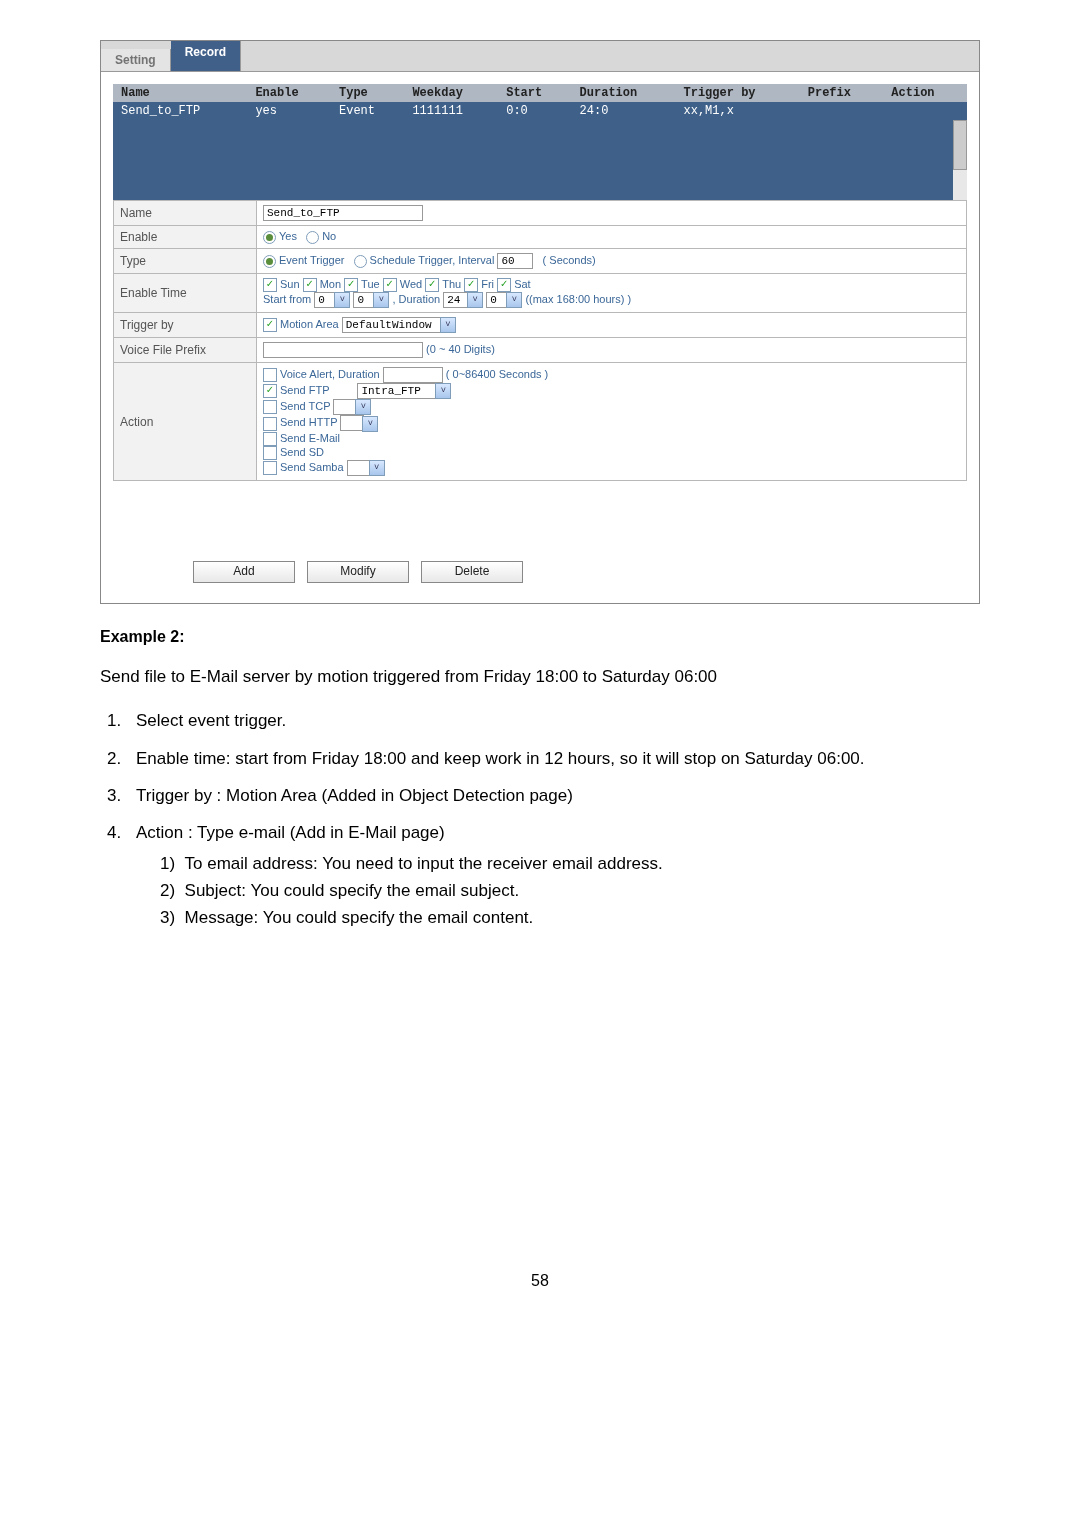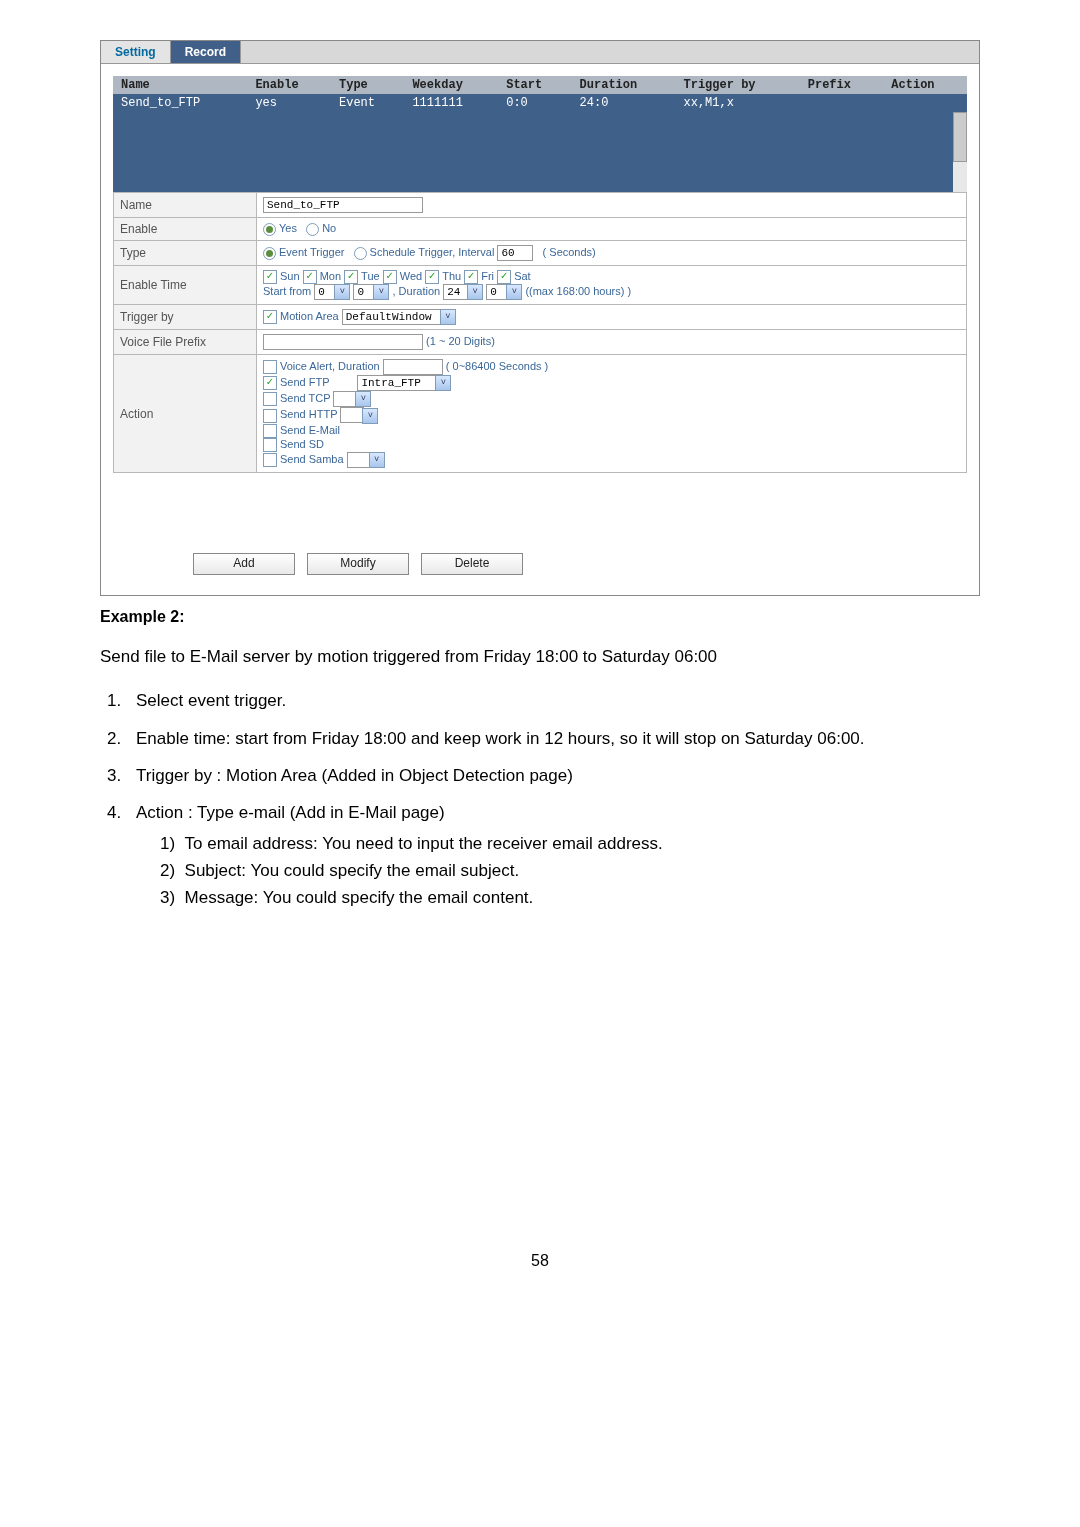--- a/index.html
+++ b/index.html
@@ -28,21 +28,22 @@
     border-right: 1px solid #999;
     font-weight: bold;
     font-size: 12px;
   }
   .tab-active {
     background: #40608a;
     color: #fff;
   }
   .tab-inactive {
     background: #e4e4e4;
-    color: #0369a1;
+    color: #737373;
+    margin-top: 8px;
   }
   .panel-body {
     padding: 12px 12px 20px 12px;
   }
 
   
   .data-table {
     width: 100%;
     border-collapse: collapse;
     font-family: "Courier New", monospace;
@@ -165,21 +166,21 @@
     background: linear-gradient(#ffffff,#e8e8e8);
     font-size: 12px;
     text-align: center;
     line-height: 18px;
     color: #222;
   }
 
   
   .doc-heading {
     font-weight: bold;
-    margin-top: 12px;
+    margin-top: 24px;
     font-size: 16px;
   }
   .doc-para {
     font-size: 17px;
     line-height: 1.5;
     margin: 18px 0;
   }
   ol.doc-list {
     font-size: 17px;
     line-height: 1.6;
@@ -293,21 +294,21 @@
         <td class="form-label">Trigger by</td>
         <td class="blue-text">
           <span class="cb">✓</span><span>Motion Area</span>
           <input class="text-input" style="width: 100px;" value="DefaultWindow"><span class="dropdown-btn">˅</span>
         </td>
       </tr>
       <tr>
         <td class="form-label">Voice File Prefix</td>
         <td class="blue-text">
           <input class="text-input" style="width: 160px;">
-          <span>(1 ~ 20 Digits)</span>
+          <span>(0 ~ 40 Digits)</span>
         </td>
       </tr>
       <tr>
         <td class="form-label">Action</td>
         <td class="blue-text">
           <div><span class="cb"></span><span>Voice Alert, Duration</span>
             <input class="text-input" style="width: 60px;">
             <span>( 0~86400 Seconds )</span>
           </div>
           <div><span class="cb">✓</span><span>Send FTP</span>

